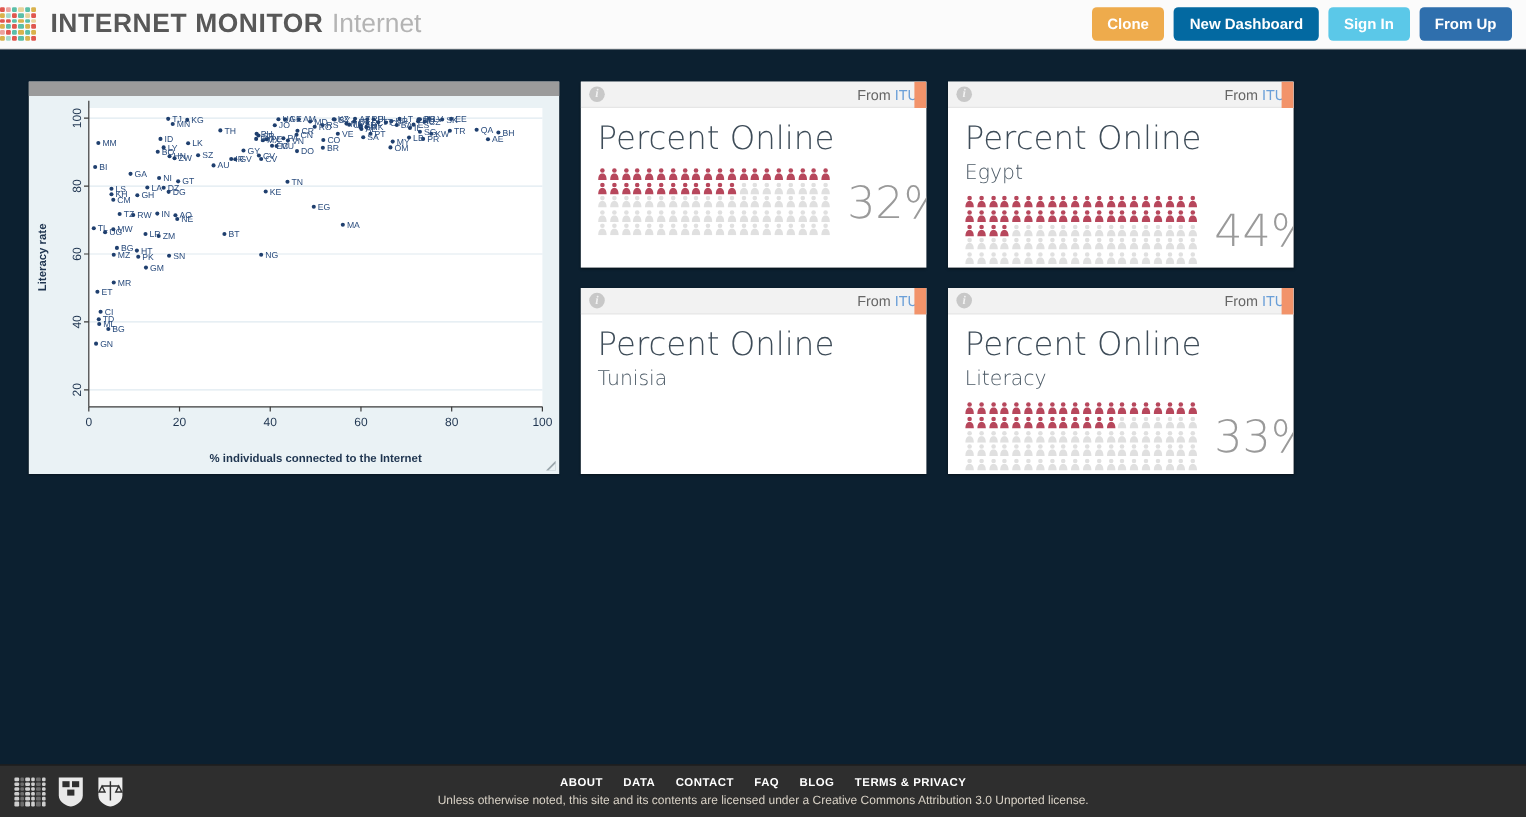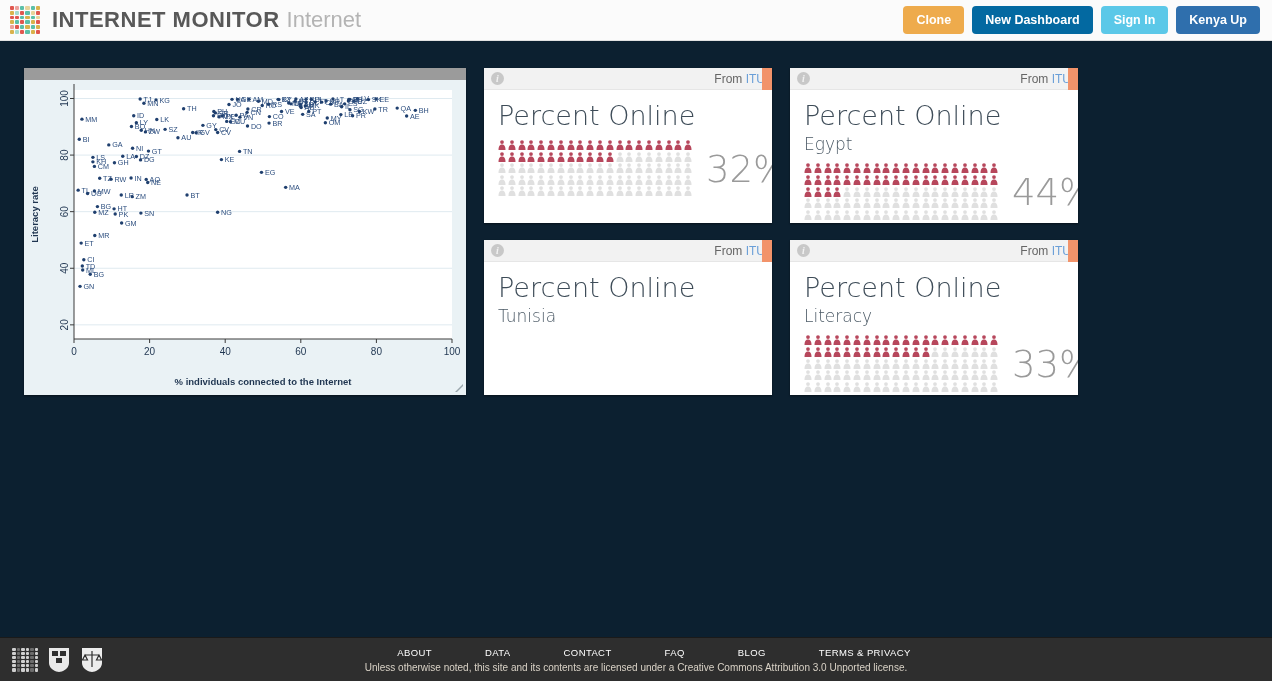--- a/index.html
+++ b/index.html
@@ -9,21 +9,21 @@
     font-family:"Liberation Sans", sans-serif;
     -webkit-font-smoothing:antialiased;
   }
 
   
   .topbar {
     position:absolute; top:0; left:0; width:1272px; height:41px;
     background:#fbfbfb; border-bottom:1px solid #e2e2e2;
     display:flex; align-items:center;
   }
-  .brand { display:flex; align-items:center; padding-left:10px; }
+  .brand { display:flex; align-items:center; }
   .logo-grid {
     width:30px; height:28px;
     display:grid;
     grid-template-columns:repeat(6,1fr);
     grid-template-rows:repeat(6,1fr);
     gap:1px;
   }
   .logo-grid i { display:block; border-radius:1px; }
   .brand-name {
     font-size:22px; font-weight:bold; letter-spacing:.5px;
@@ -155,22 +155,22 @@
   .shield {
     width:24px; height:26px; position:relative;
   }
   .footer-center {
     position:absolute; left:0; right:0; text-align:center;
   }
   .footer-links {
     display:flex; justify-content:center; gap:17px;
   }
   .footer-links a {
-    color:#fff; font-size:9.5px; font-weight:normal;
-    letter-spacing:.4px; text-decoration:none;margin-left:36px;
+    color:#fff; font-size:9.5px; font-weight:bold;
+    letter-spacing:.4px; text-decoration:none;
   }
   .footer-note {
     color:#d9d2c6; font-size:10px; margin-top:4px;
   }
 </style>
 </head>
 <body>
 
 <div class="topbar">
   <div class="brand">
@@ -212,21 +212,21 @@
         <i style="background: rgb(217, 178, 76);"></i>
         <i style="background: rgb(224, 87, 79);"></i>
       </div>
     <span class="brand-name">INTERNET MONITOR</span>
     <span class="brand-sub">Internet</span>
   </div>
   <div class="topbar-actions">
     <button class="btn btn-clone" style="background: rgb(238, 171, 76);">Clone</button>
     <button class="btn btn-new" style="background: #0369a1;">New Dashboard</button>
     <button class="btn btn-in" style="background: rgb(91, 200, 232);">Sign In</button>
-    <button class="btn btn-up" style="background: rgb(47, 111, 173);">Kenya Up</button>
+    <button class="btn btn-up" style="background: rgb(47, 111, 173);">From Up</button>
   </div>
 </div>
 
 <div class="canvas">
 
   <div class="chart-widget">
     <div class="chart-topband"></div>
     <div class="chart-inner">
       <svg class="chart-svg" id="scatter-svg" width="442" height="327">
           <rect x="50" y="22" width="378" height="249" fill="#ffffff"></rect>

